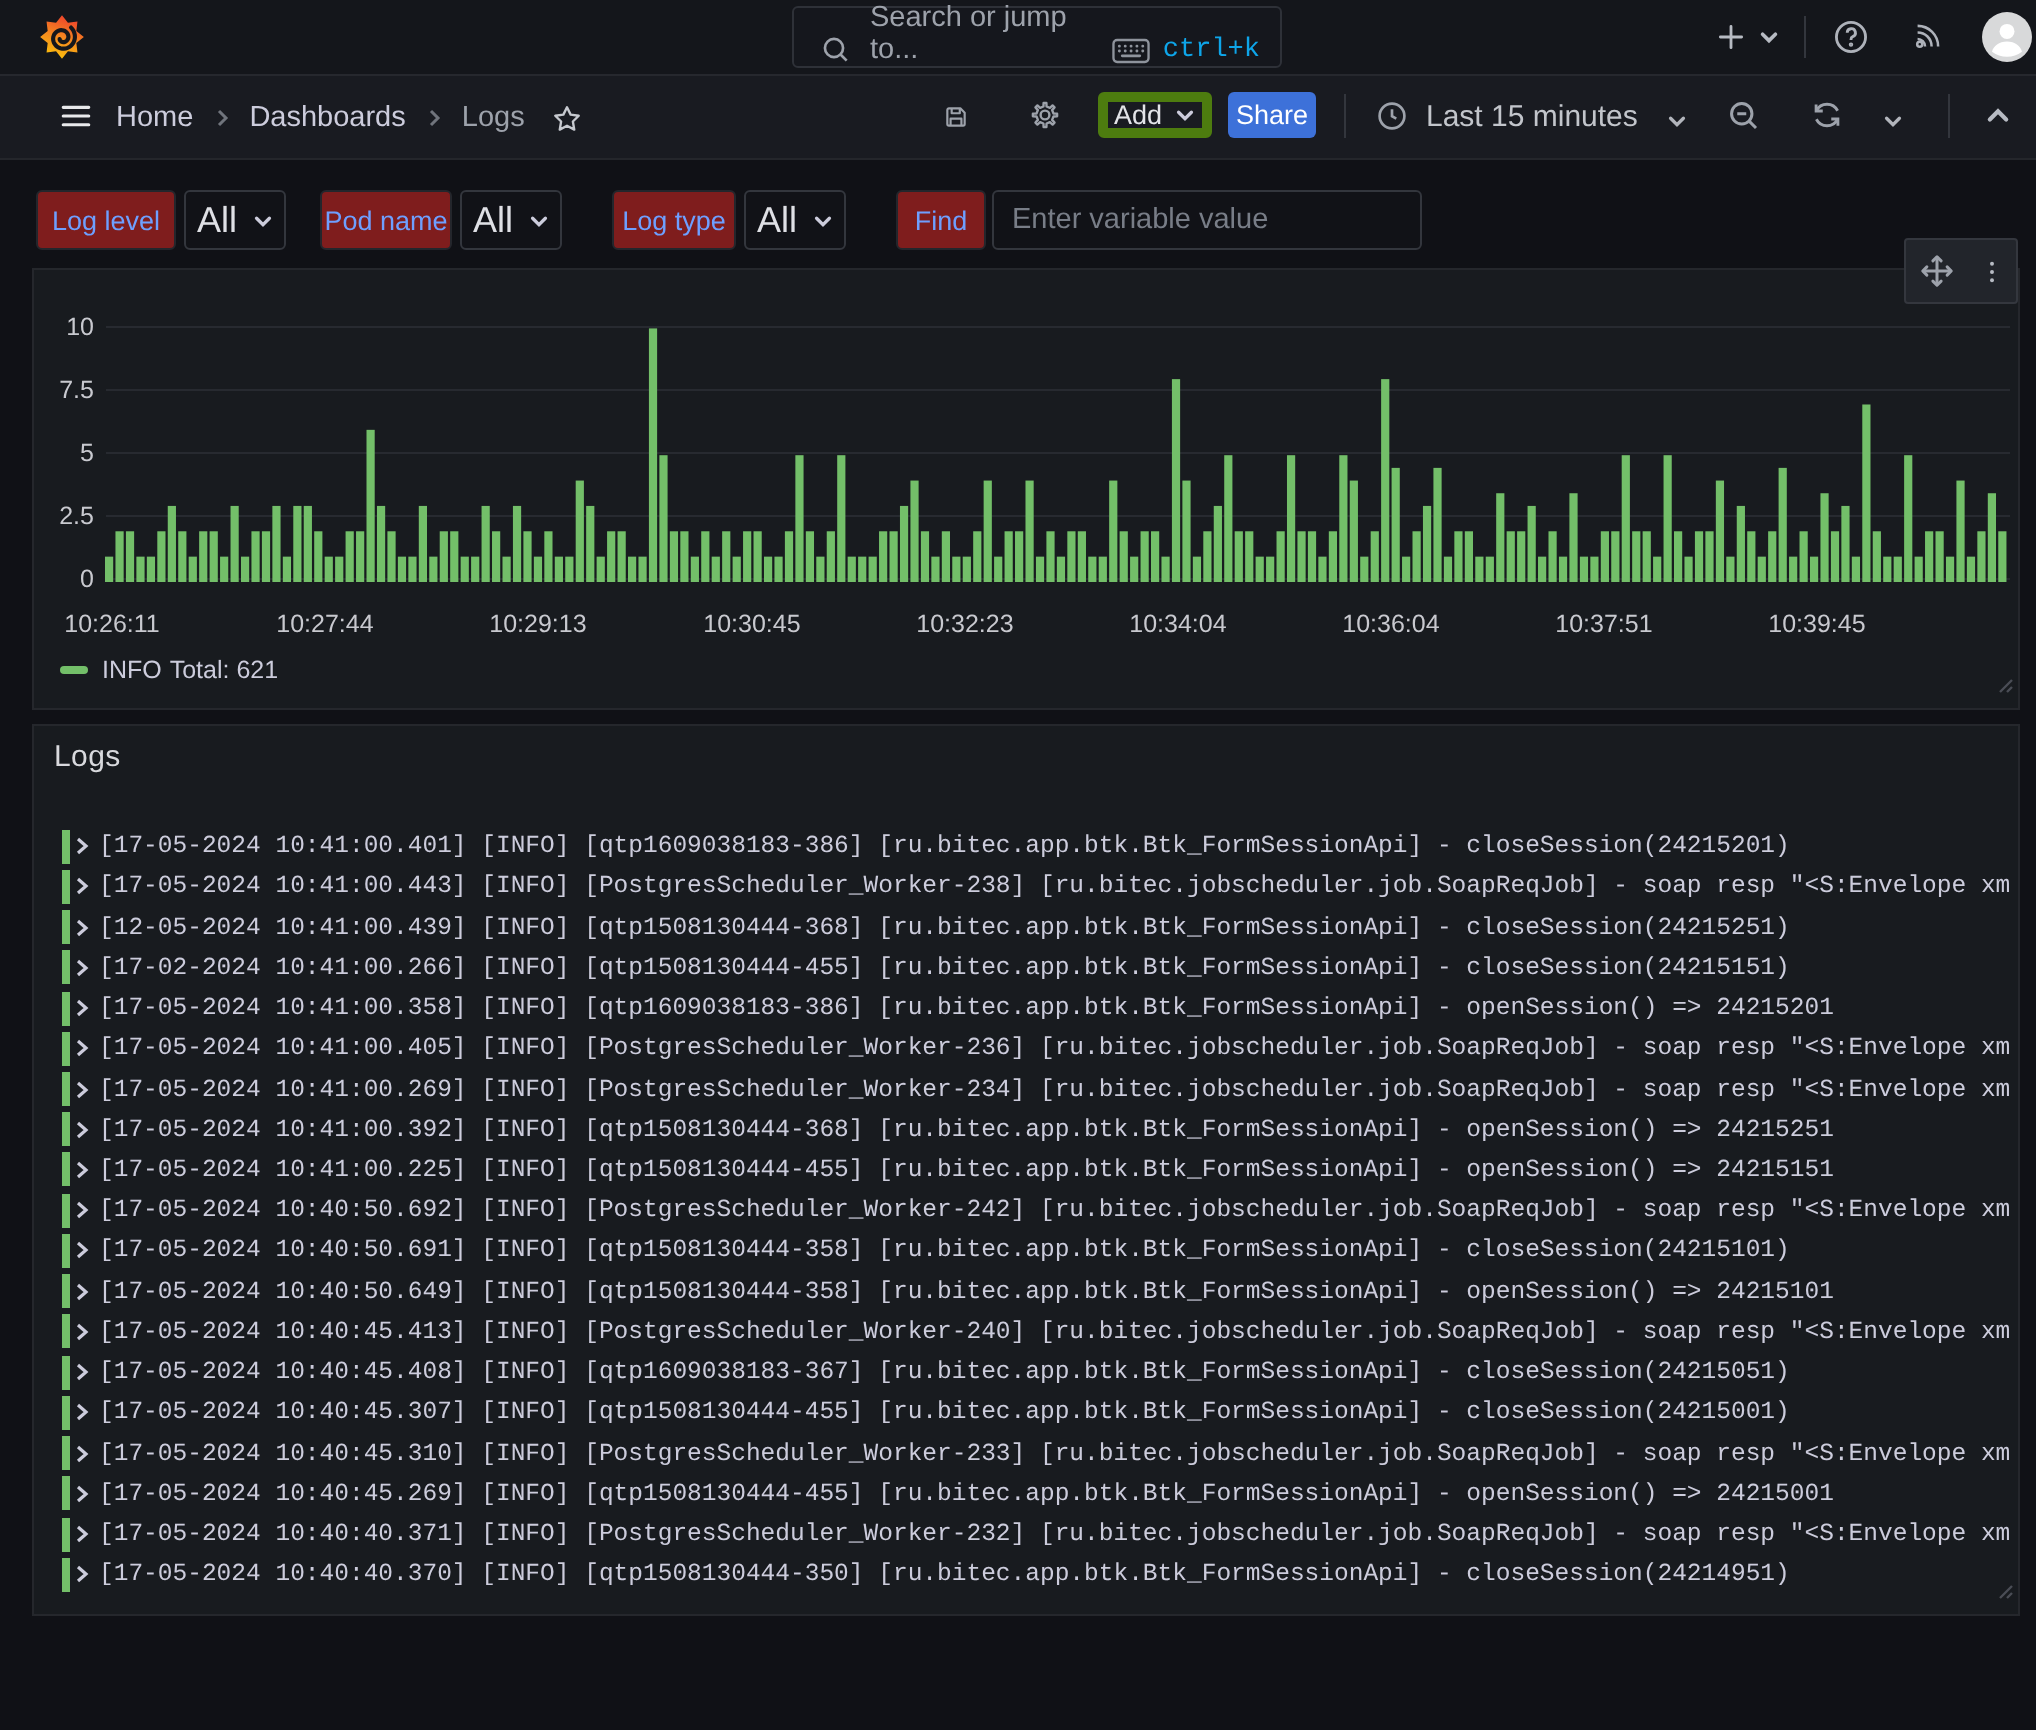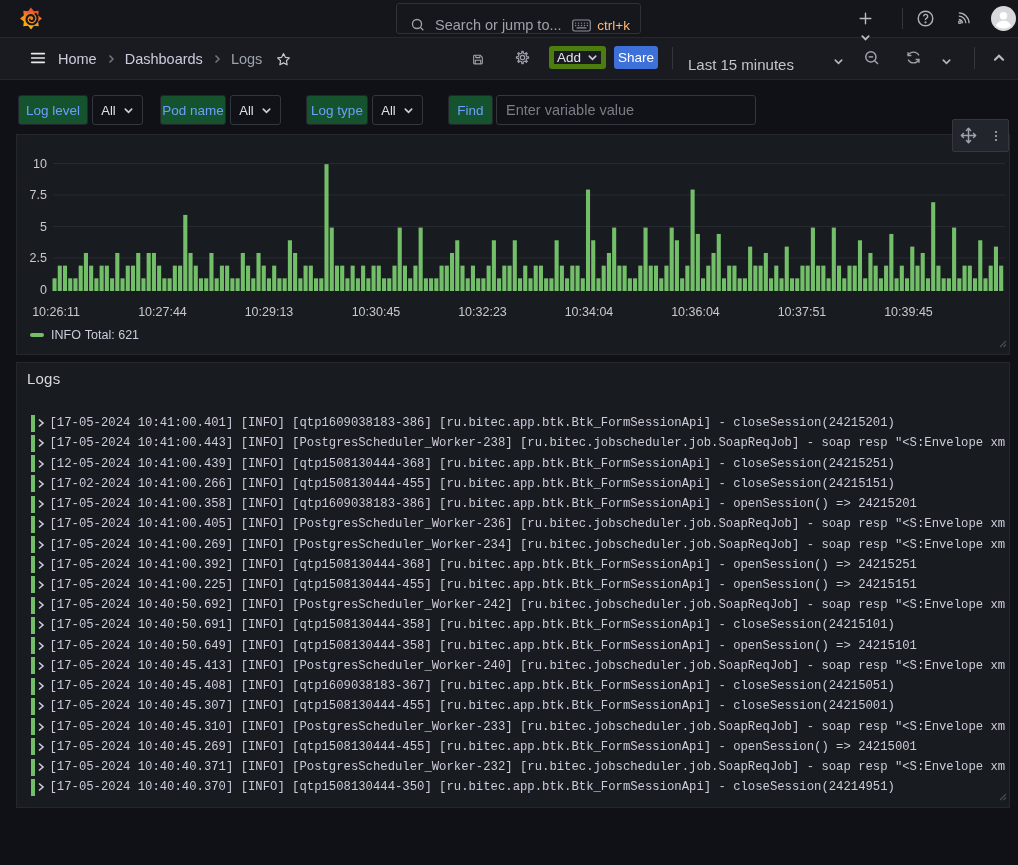--- a/index.html
+++ b/index.html
@@ -1,39 +1,39 @@
 <!DOCTYPE html>
 <html><head><meta charset="utf-8"><style>
 * { margin:0; padding:0; box-sizing:border-box; }
 html,body { width:1018px; height:865px; background:#101116; overflow:hidden;
   font-family:"Liberation Sans",sans-serif; }
-.abs { position:absolute;flex-direction:column; }
+.abs { position:absolute; }
 #bar1 { position:absolute; left:0; top:0; width:1018px; height:37px; background:#14161b; }
 #bar2 { position:absolute; left:0; top:37px; width:1018px; height:43px; background:#191b21;
   border-top:1px solid #26282e; border-bottom:1px solid #24262b; }
 #searchbox { position:absolute; left:396px; top:3px; width:245px; height:31px;
   background:#15171d; border:1px solid #2e3138; border-radius:3px;
   display:flex; align-items:flex-end; color:#9DA2AB; font-size:14.5px; }
 .row { display:flex; align-items:center; }
 #crumbs { position:absolute; left:58px; top:47px; height:24px; display:flex; align-items:center;
   font-size:14.5px; color:#CCCCDC; gap:8px; }
 .dim { color:#9DA2AB; }
 .btn { position:absolute; height:23px; border-radius:3px; display:flex; align-items:center;
   justify-content:center; font-size:13.5px; font-weight:500; color:#E3E4E8; }
 .btn.ghost { border:5px solid #4d7c0f; background:transparent; }
 .btn.primary { background:#3D71D9; color:#fff; }
 .vdiv { position:absolute; width:1px; background:#33363d; }
 
-.flabel { position:absolute; top:95px; height:30px; background:#14532d; border:1px solid #24262c;
+.flabel { position:absolute; top:95px; height:30px; background:#7f1d1d; border:1px solid #24262c;
   border-radius:3px; color:#6E9FFF; font-size:13.5px; font-weight:500;
   display:flex; align-items:center; justify-content:center; }
 .fdrop { position:absolute; top:95px; height:30px; background:#111217; border:1px solid #33363d;
-  border-radius:3px; color:#DFE0E5; font-size:13px; font-weight:500;
+  border-radius:3px; color:#DFE0E5; font-size:18px; font-weight:500;
   display:flex; align-items:center; justify-content:center; gap:7px;text-align:right; }
-#varinput { position:absolute; top:95px; left:496px; width:260px; height:30px;
+#varinput { position:absolute; top:95px; left:496px; width:215px; height:30px;
   background:#111217; border:1px solid #33363d; border-radius:3px; color:#787D87;
   font-size:14.5px; display:flex; align-items:center; padding-left:9px; }
 .panel { position:absolute; left:16px; width:994px; background:#181b1f;
   border:1px solid #25272c; }
 #panel1 { top:134px; height:221px; }
 #panel2 { top:362px; height:446px; }
 #ptoolbar { position:absolute; left:952px; top:119px; width:57px; height:33px;
   background:#22252b; border:1px solid #34373e; border-radius:2px; z-index:5;
   display:flex; align-items:center; justify-content:space-around; }
 #chart text { font-family:"Liberation Sans",sans-serif; font-size:12.5px; fill:#C8C9CF; }
@@ -72,21 +72,21 @@
         <circle cx="10.5" cy="10.5" r="6.8"></circle>
         <path d="M15.6 15.6L20 20"></path>
       </svg>
     </span>
   <span style="margin-left:9px;">Search or jump to...</span>
   <span style="margin-left:auto;display:flex;align-items:center;gap:6px;margin-right:10px;">
     <svg width="19" height="13" viewBox="0 0 26 17" fill="none" stroke="#8E939C" stroke-width="1.6">
         <rect x="1" y="1" width="24" height="15" rx="2.5"></rect>
         <path d="M5 5.2h.1M9 5.2h.1M13 5.2h.1M17 5.2h.1M21 5.2h.1M5 8.5h.1M9 8.5h.1M13 8.5h.1M17 8.5h.1M21 8.5h.1M7 11.8h12" stroke-width="1.9" stroke-linecap="round"></path>
       </svg>
-      <span style="font-size:13.5px;color:#fdba74;">ctrl+k</span>
+      <span style="font-size:13.5px;color:#0ea5e9;font-family:Liberation Mono, monospace;">ctrl+k</span>
     </span>
 </div>
 <div class="abs row" style="left:857px;top:10px;gap:5px;">
     <svg width="17" height="17" viewBox="0 0 24 24" fill="none" stroke="#B7BBC3" stroke-width="2" stroke-linecap="round">
       <path d="M12 4.5v15M4.5 12h15"></path>
     </svg>
     <svg class="cd" width="11" height="11" viewBox="0 0 12 12">
       <path d="M2.5 4.5 L6 8 L9.5 4.5" fill="none" stroke="#B7BBC3" stroke-width="2" stroke-linecap="round"></path>
     </svg>
   </div>

